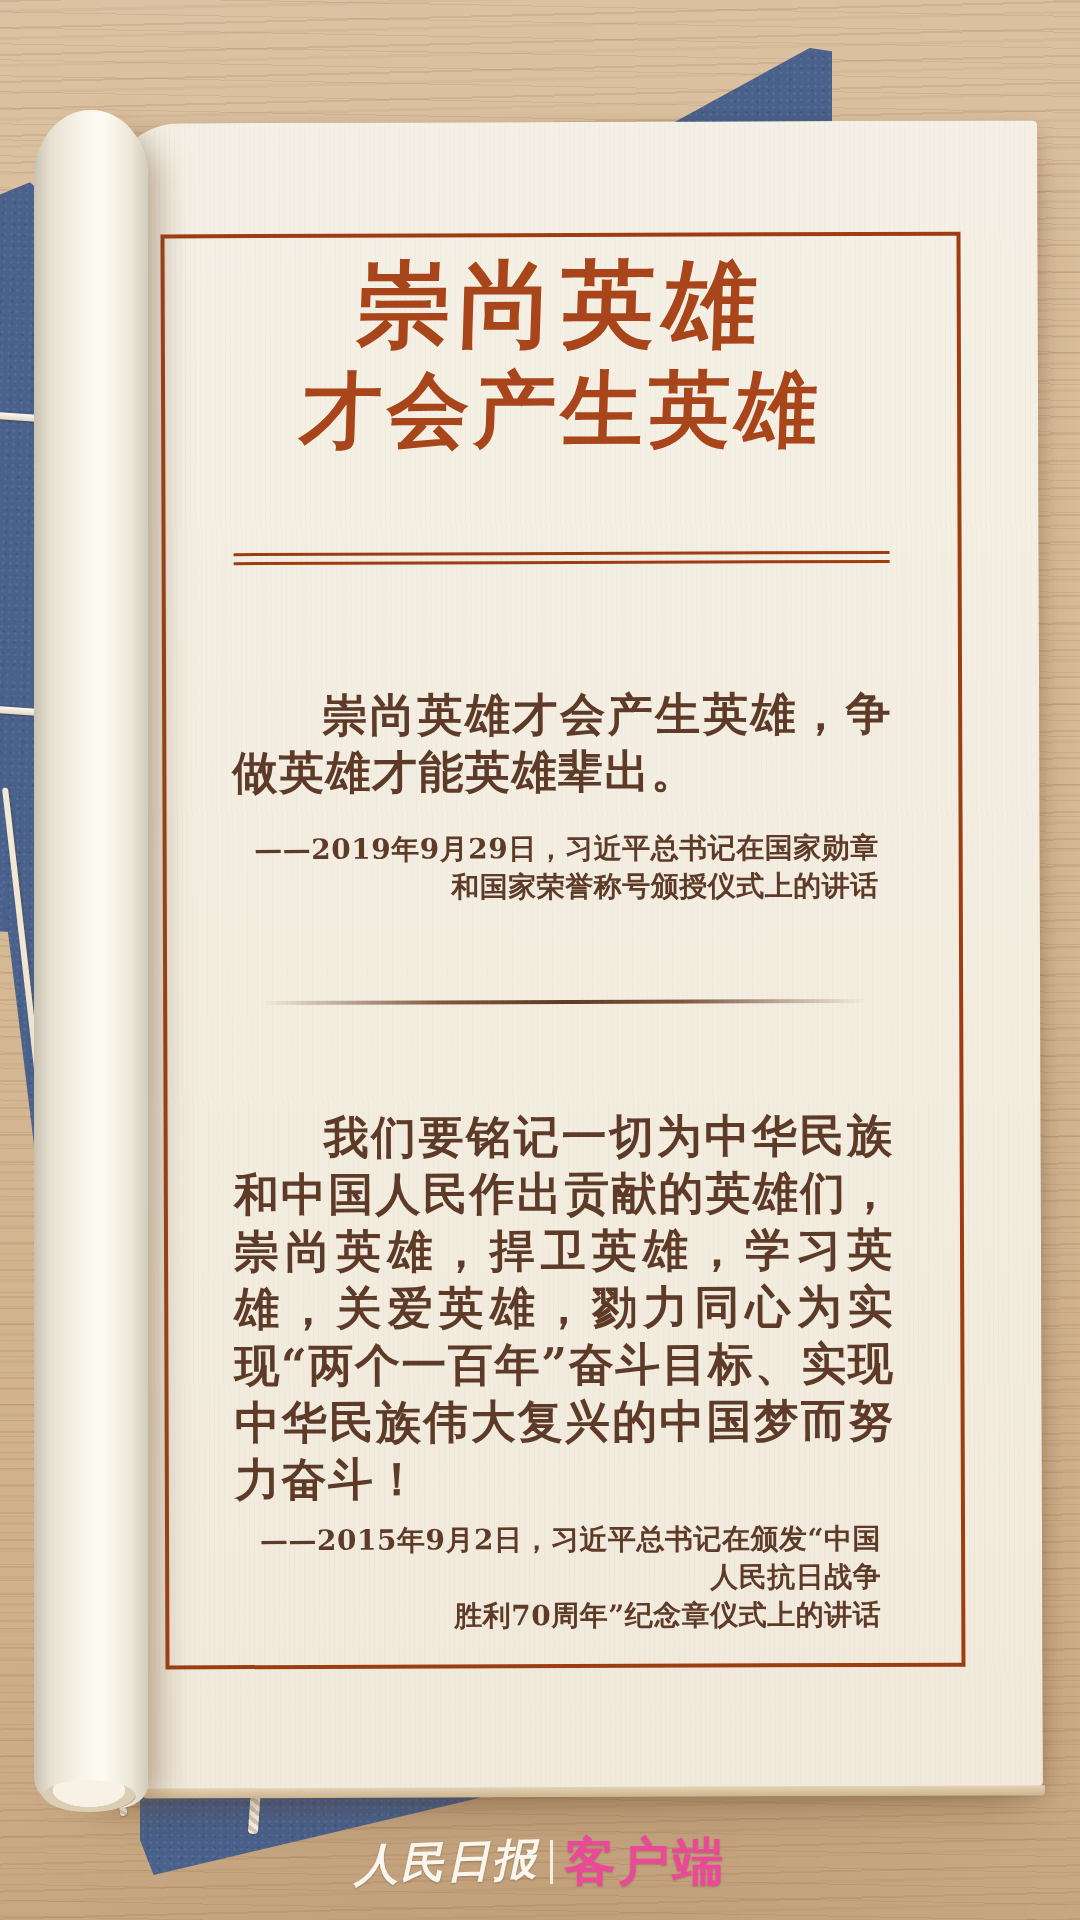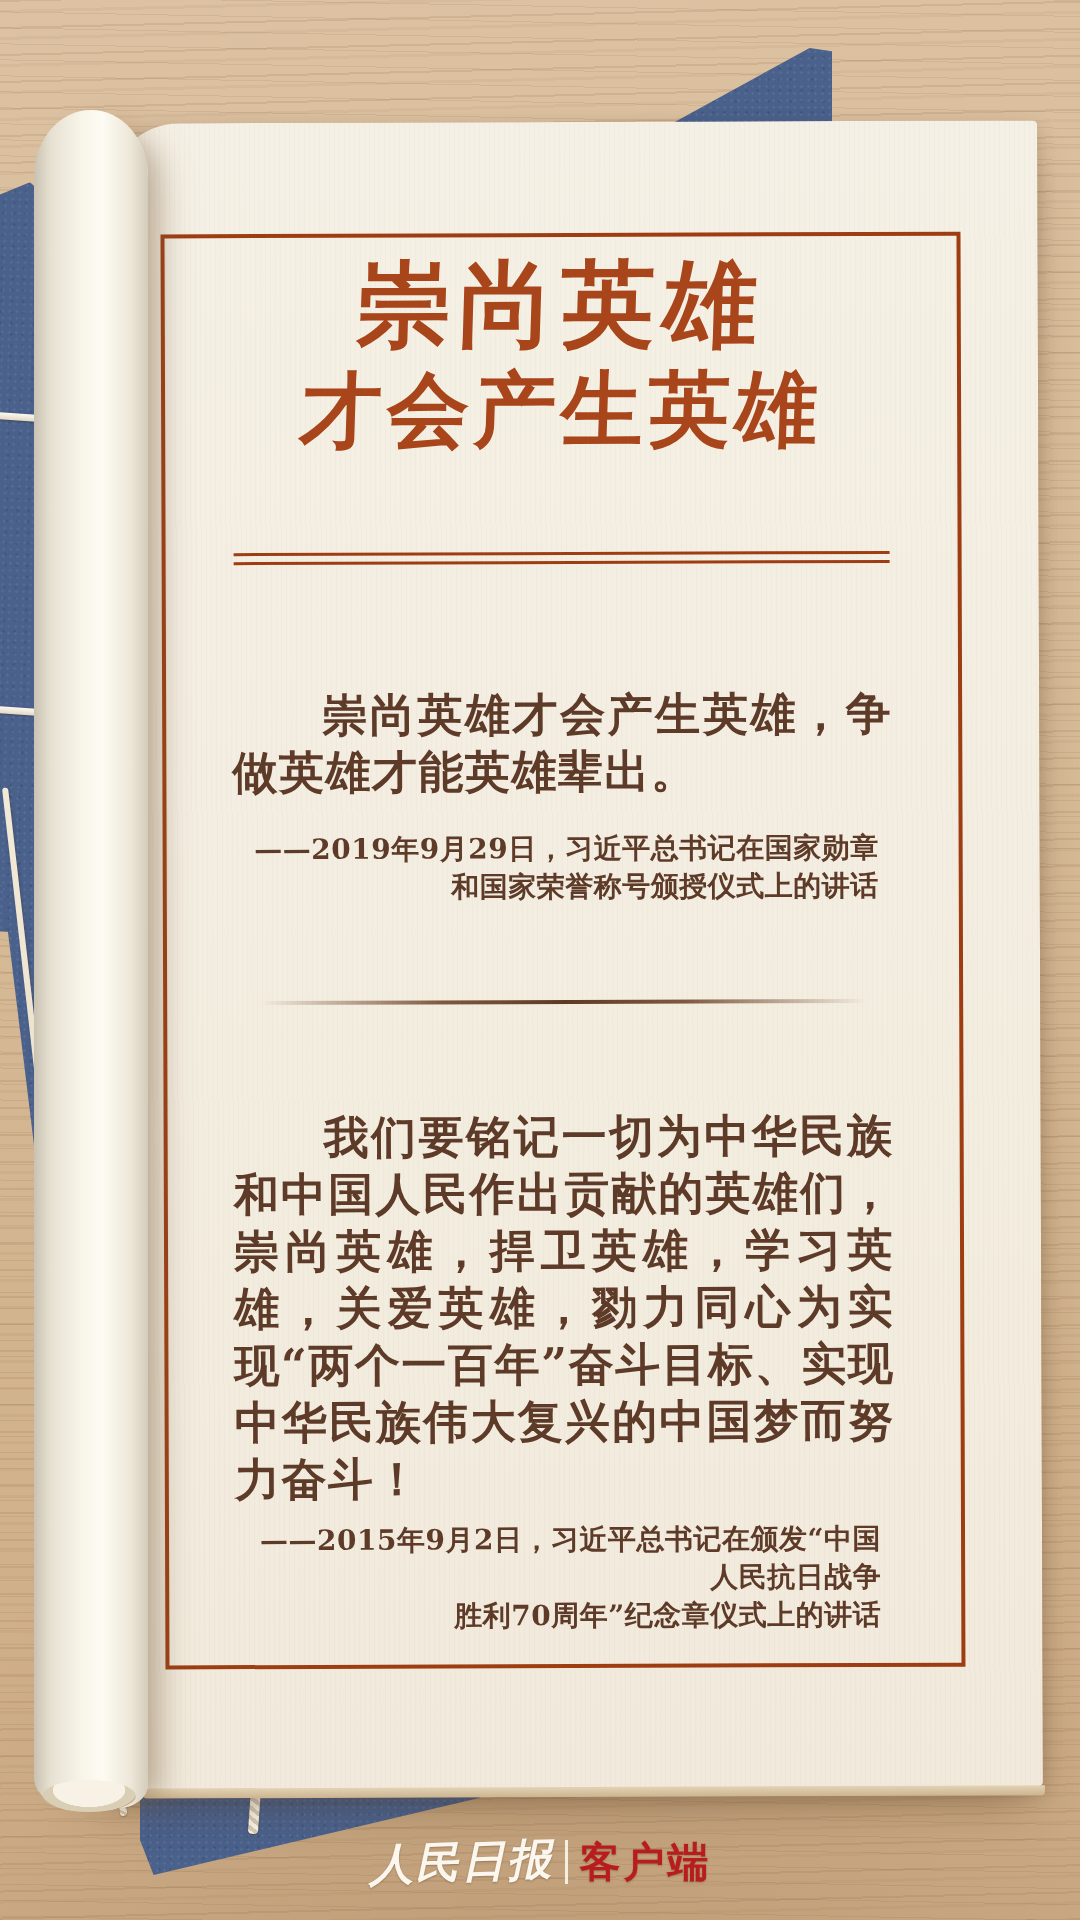--- a/index.html
+++ b/index.html
@@ -123,21 +123,21 @@
     display:flex;align-items:center;justify-content:center;gap:12px;
   }
   .brand-script{
     font-family:"DejaVu Serif","Liberation Serif",serif;font-style:italic;font-weight:700;
     font-size:44px;color:#FBF7EE;letter-spacing:2px;transform:rotate(-2deg);
     text-shadow:0 1px 2px rgba(80,55,30,.35);
   }
   .logo-divider{width:3px;height:44px;background:rgba(250,246,238,.9);}
   .brand-product{
     font-family:"DejaVu Sans","Liberation Sans",sans-serif;font-weight:800;
-    font-size:41px;color:#b91c1c;letter-spacing:3px;
+    font-size:51px;color:#ec4899;letter-spacing:3px;
     text-shadow:0 1px 2px rgba(80,55,30,.35);
   }
 </style>
 </head>
 <body>
 
 <div class="canvas">
 
   <div class="wood"></div>
 

